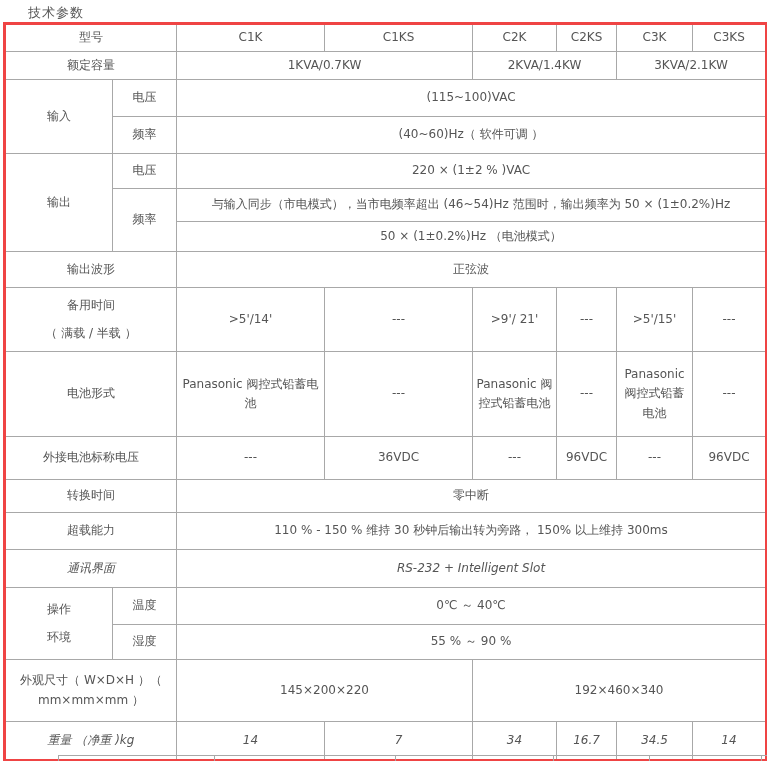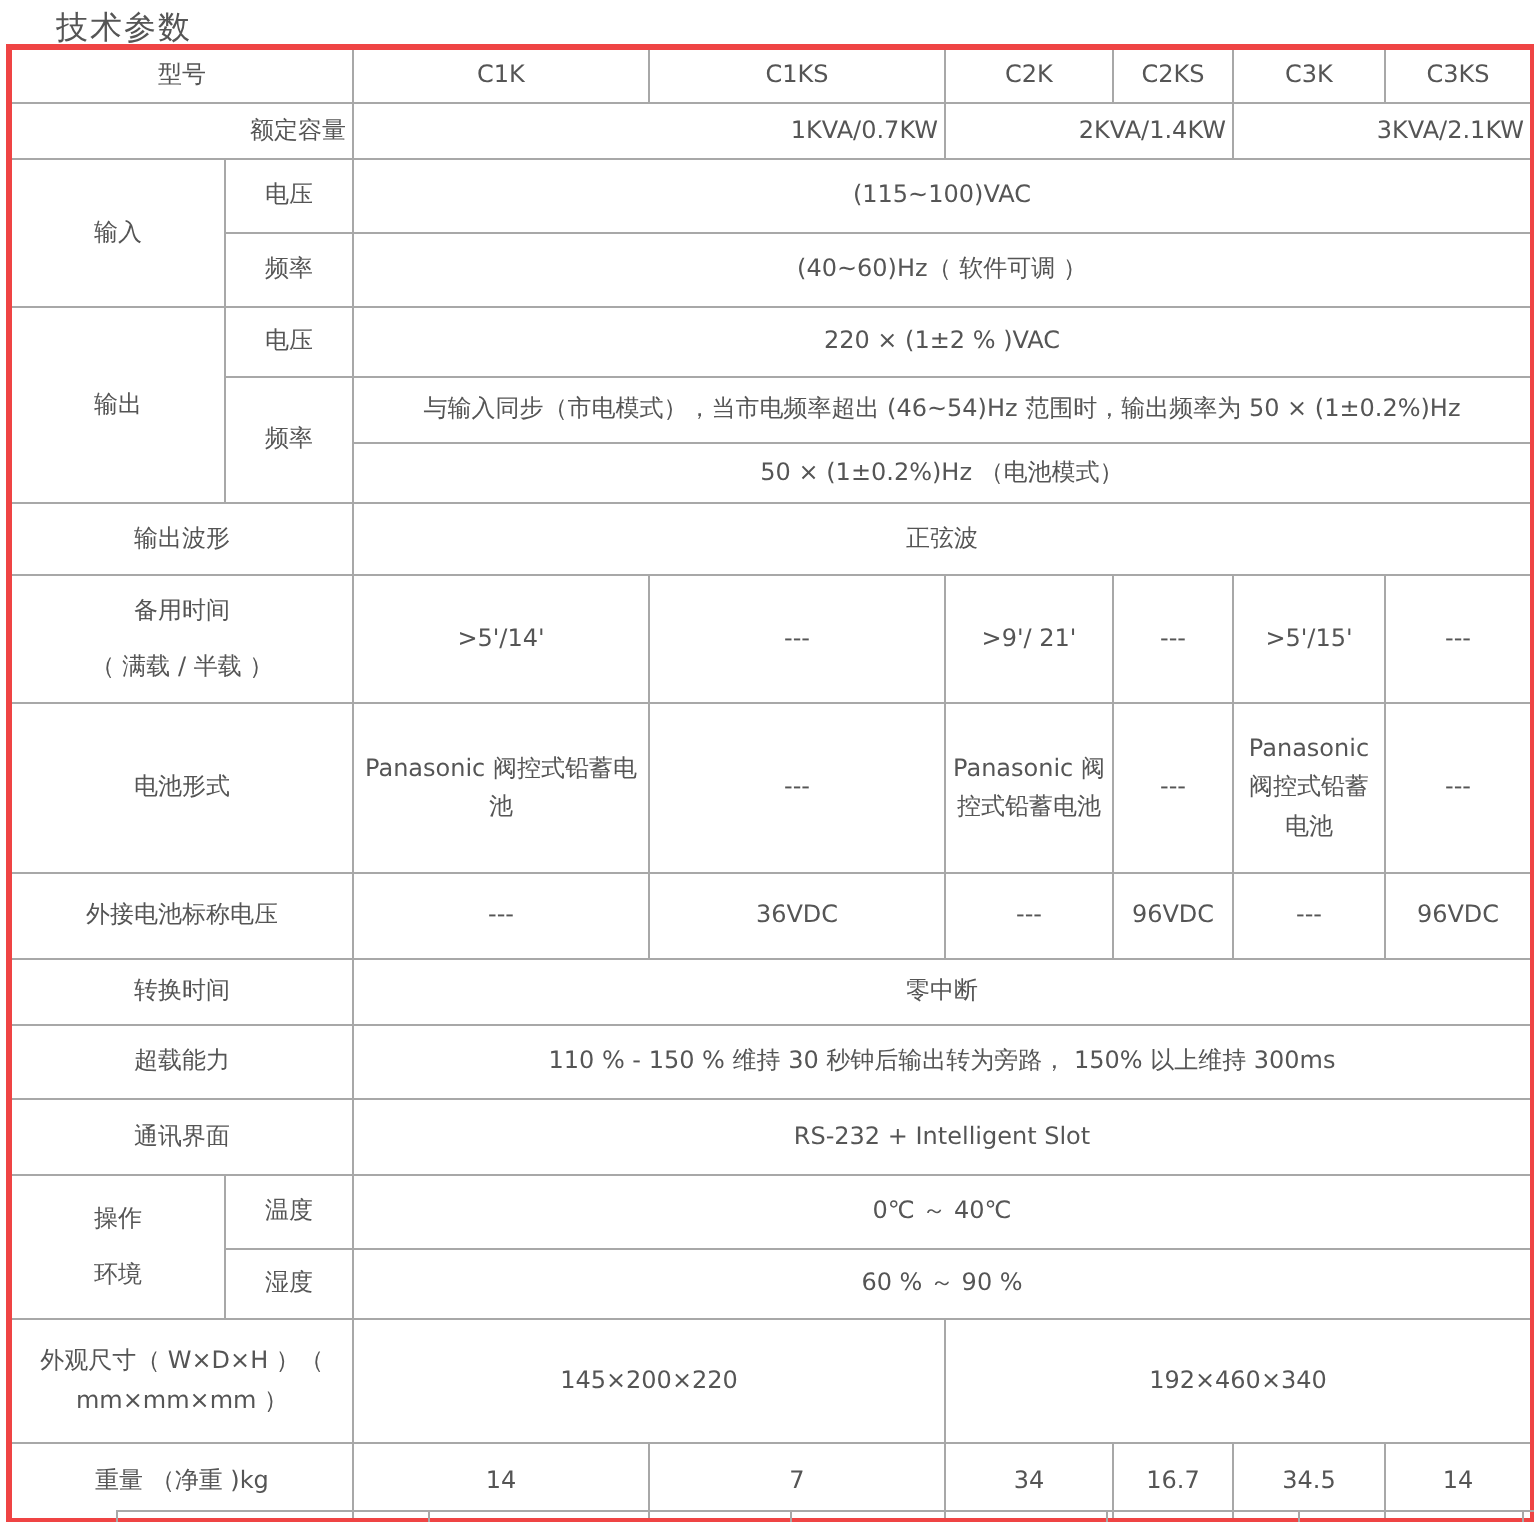--- a/index.html
+++ b/index.html
@@ -3,45 +3,45 @@
 <meta charset="utf-8">
 <style>
   html,body{margin:0;padding:0;}
   body{
     width:767px;height:761px;overflow:hidden;background:#ffffff;
     font-family:"DejaVu Sans","Liberation Sans",sans-serif;
     color:#555555;position:relative;
   }
   .page-title{
     position:absolute;top:4px;left:28px;
-    font-size:16px;color:#555555;letter-spacing:1px;
+    font-size:13px;color:#555555;letter-spacing:1px;
   }
   table.spec{
     position:absolute;top:22px;left:3px;
     border-collapse:collapse;table-layout:fixed;width:762px;
     border:3px solid #ef4444;
   }
   table.spec td{
     border:1px solid #a8a8a8;
     text-align:center;vertical-align:middle;
     font-size:12px;color:#555555;
     padding:2px 3px;line-height:1.6;
     overflow:hidden;
   }
   tr.h27 td{height:22px;}
-  tr.h28 td{height:23px;text-align:right;}
+  tr.h28 td{height:23px;}
   tr.h37 td{height:32px;}
   tr.h35 td{height:30px;}
   tr.h33 td{height:28px;}
   tr.h30 td{height:25px;}
   tr.h36 td{height:31px;}
   tr.h64 td{height:59px;text-align:center;}
   tr.h85 td{height:80px;}
   tr.h43 td{height:38px;}
-  tr.h38 td{height:33px;}
+  tr.h38 td{height:33px;font-style:italic;}
   tr.h62 td{height:57px;}
   td.wrap{line-height:2.3;}
   td.wrap2{line-height:2.2;}
   .two-line div{line-height:2.3;}
   .partial-table{
     position:absolute;top:755px;left:58px;width:708px;height:6px;
     border-top:1px solid #a8a8a8;border-left:1px solid #a8a8a8;
   }
   .partial-table .vline{
     position:absolute;top:0;width:0;height:6px;border-left:1px solid #a8a8a8;
@@ -161,21 +161,21 @@
   <tr class="h37">
     <td rowspan="2" class="two-line">
       <div>操作</div>
       <div>环境</div>
     </td>
     <td>温度</td>
     <td colspan="6">0℃ ～ 40℃</td>
   </tr>
   <tr class="h35">
     <td>湿度</td>
-    <td colspan="6">60 % ～ 90 %</td>
+    <td colspan="6">55 % ～ 90 %</td>
   </tr>
 
   <tr class="h62">
     <td colspan="2" class="wrap">外观尺寸（ W×D×H ）（ mm×mm×mm ）</td>
     <td colspan="2">145×200×220</td>
     <td colspan="4">192×460×340</td>
   </tr>
 
   <tr class="h38">
     <td colspan="2">重量 （净重 )kg</td>

